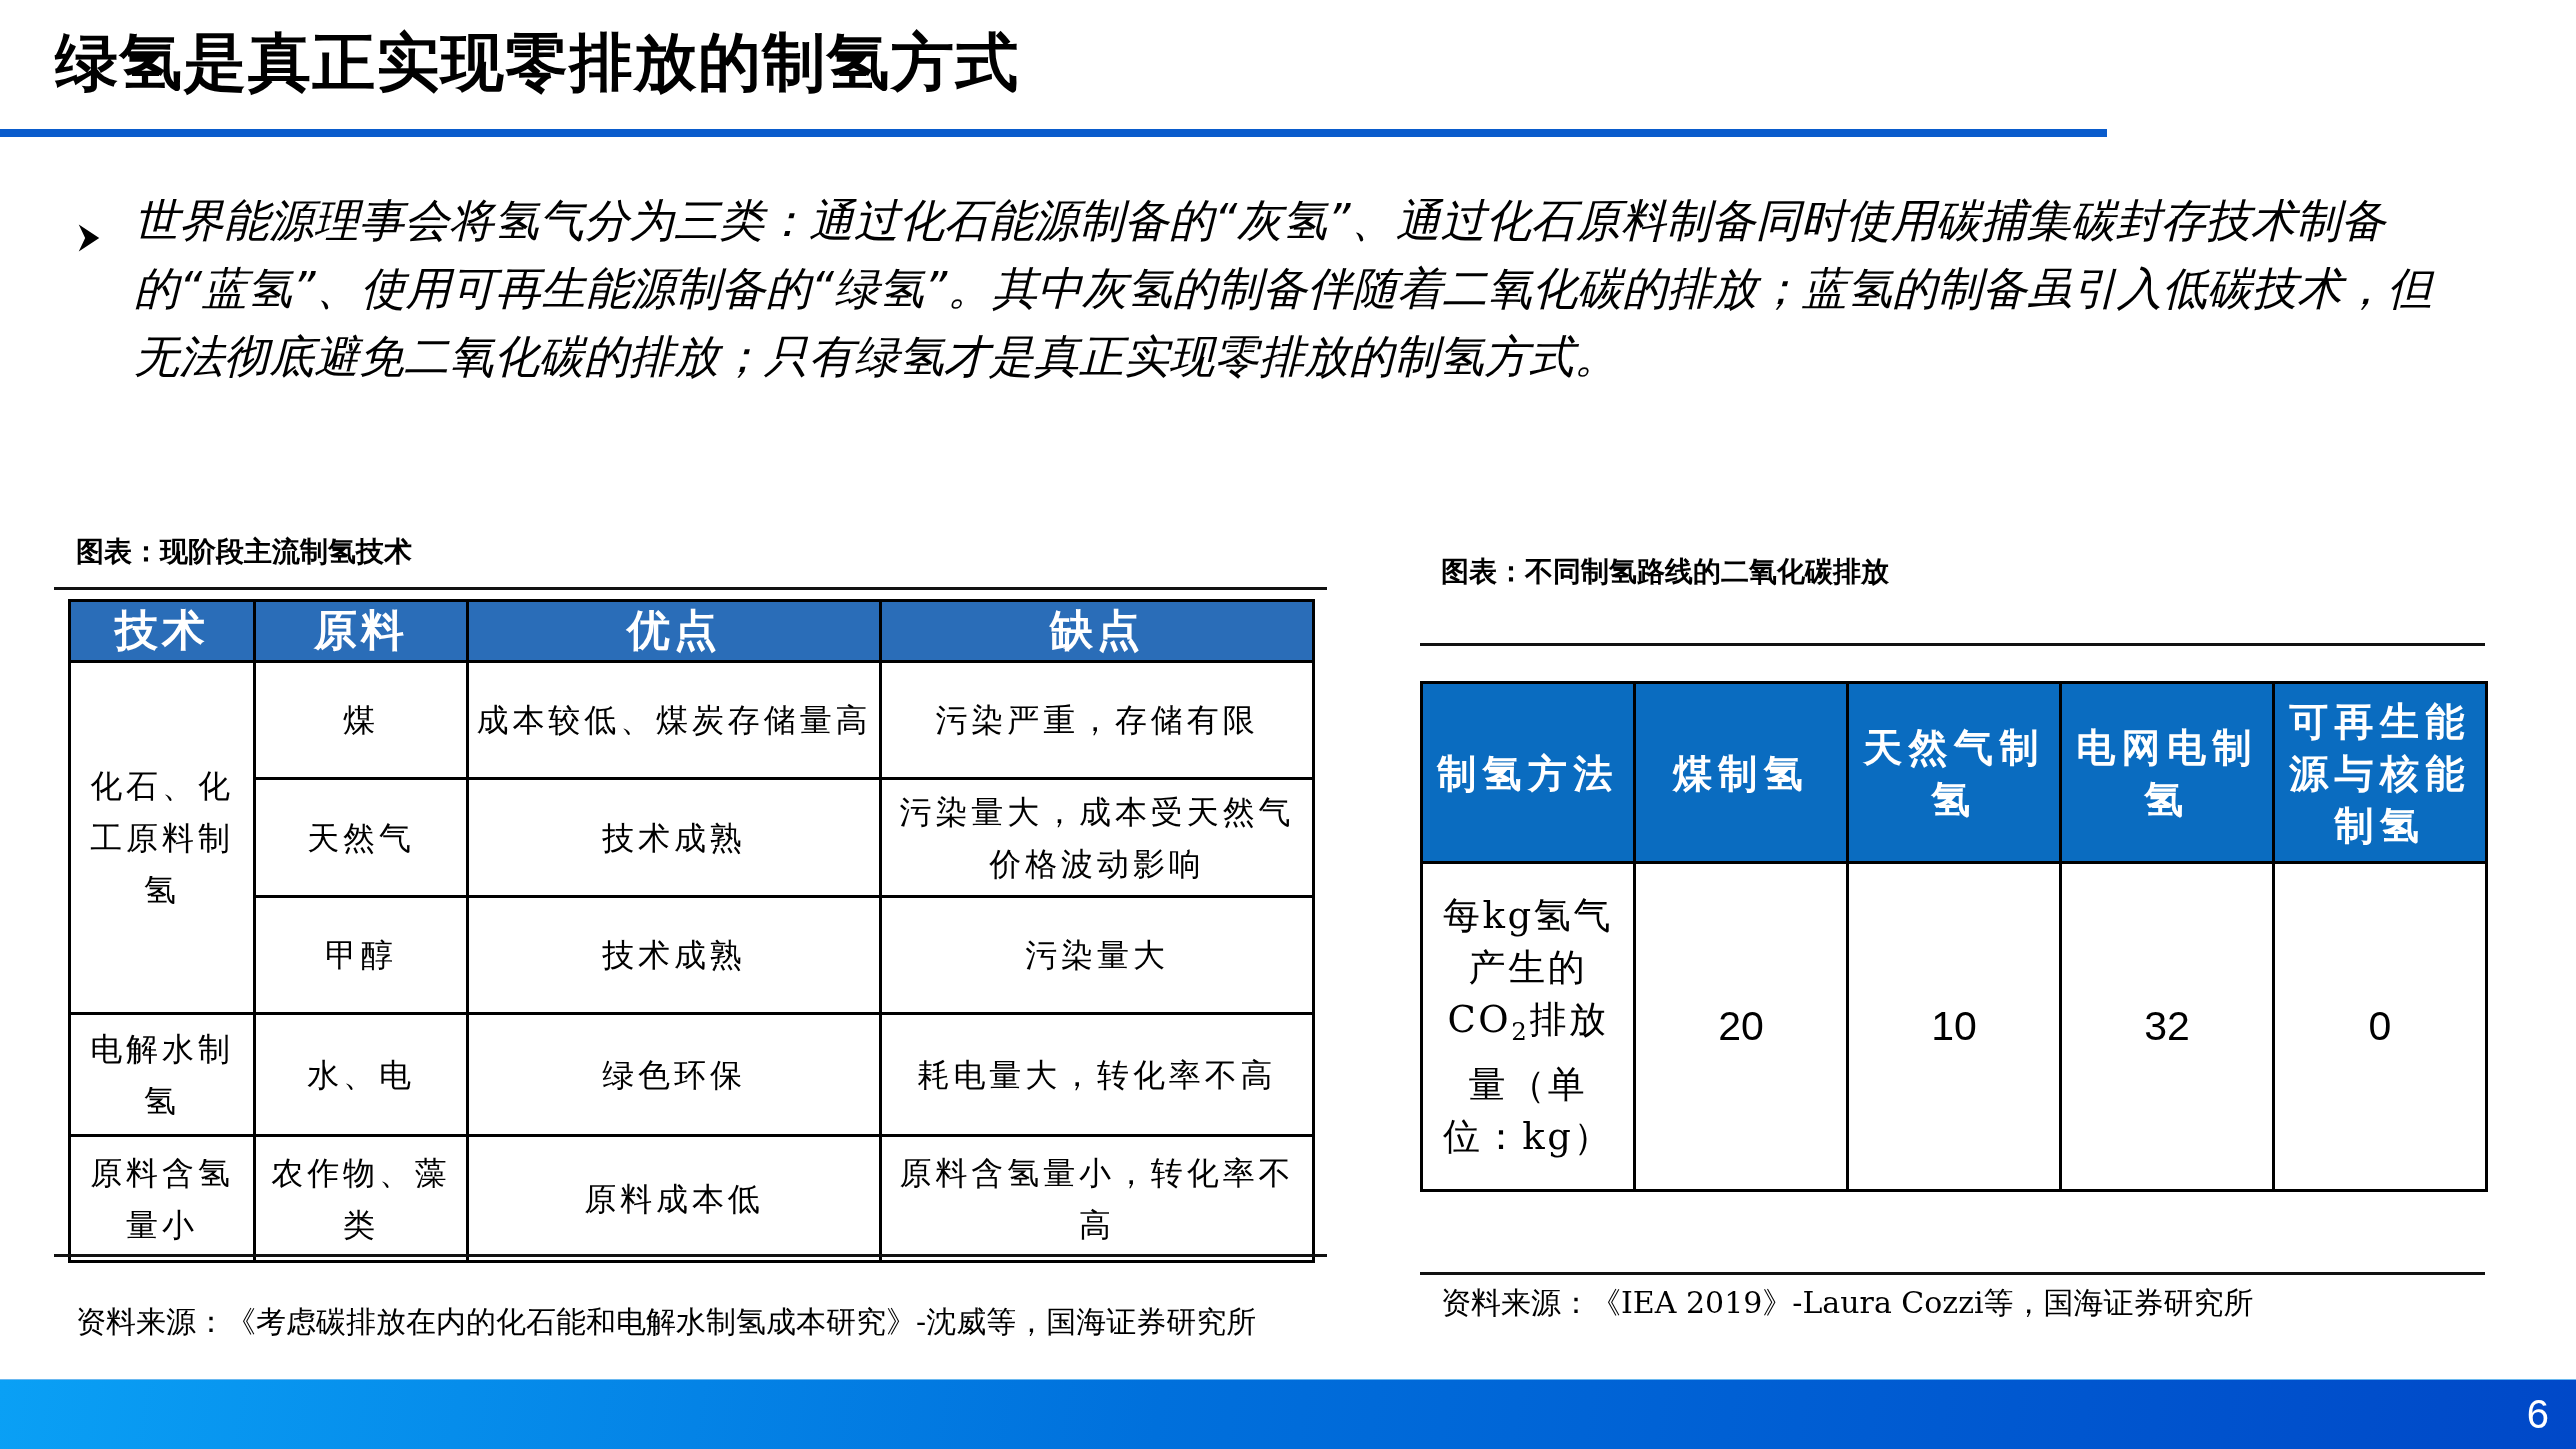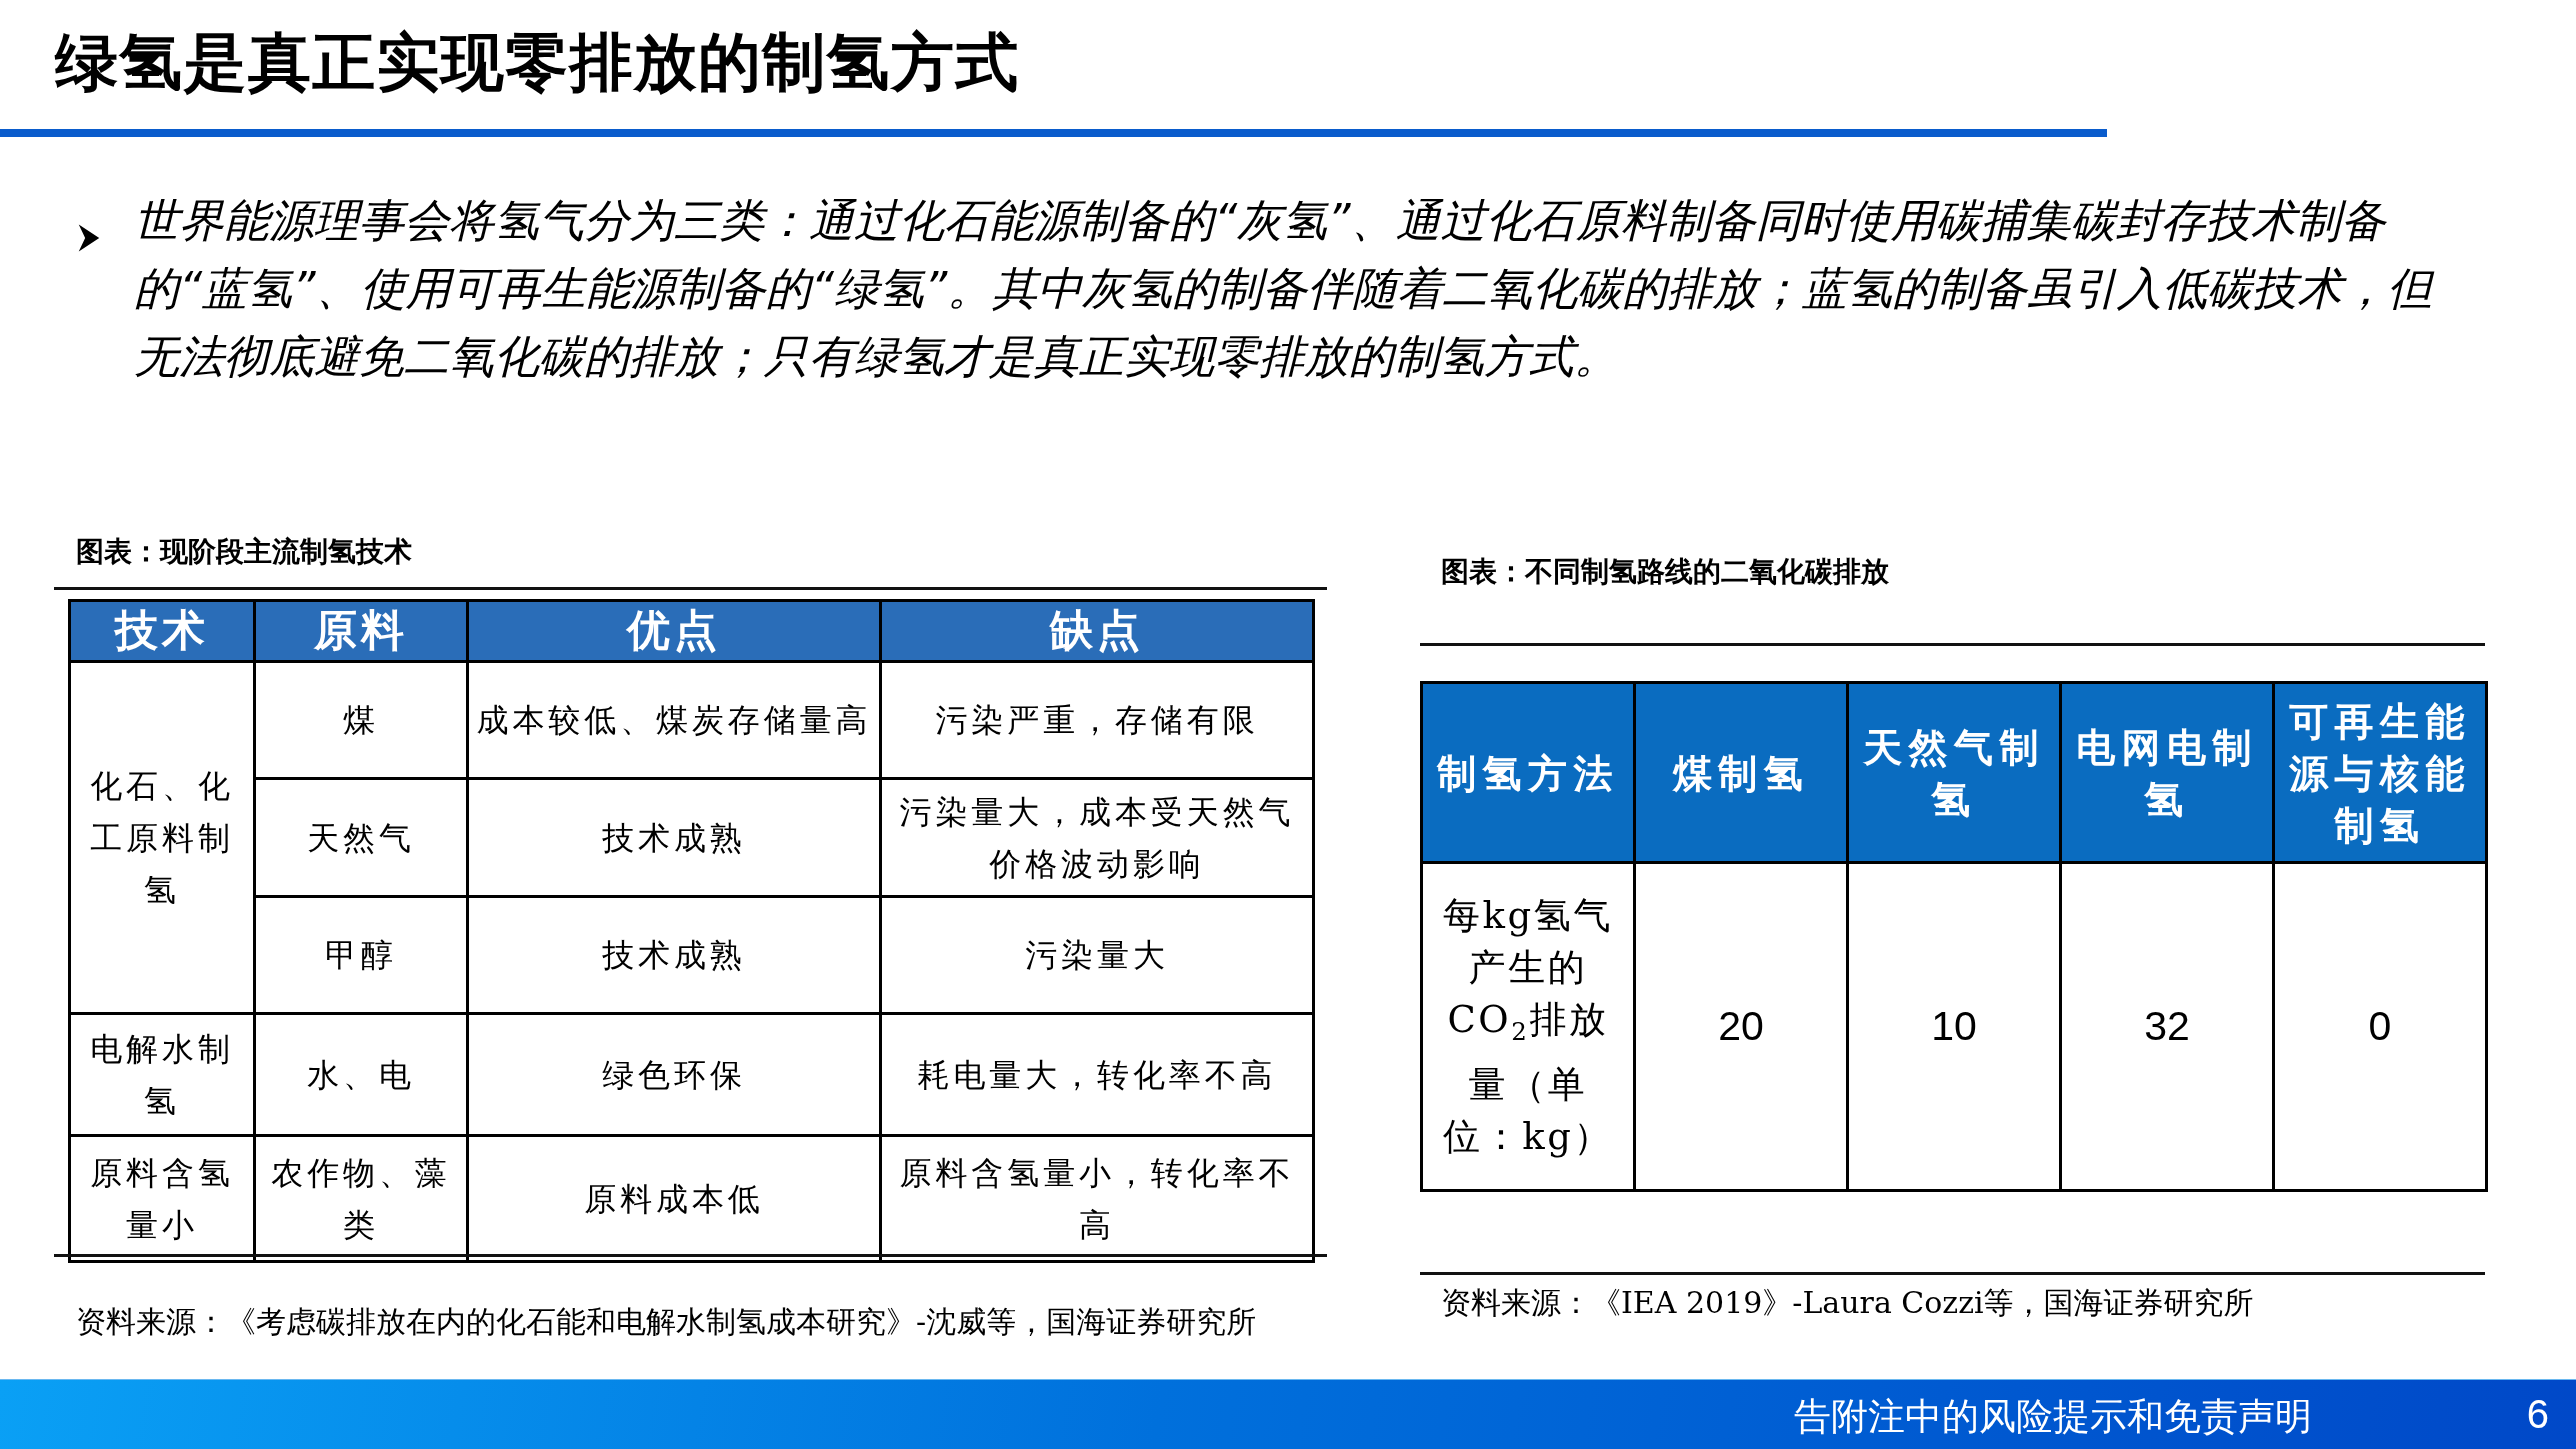--- a/index.html
+++ b/index.html
@@ -168,16 +168,15 @@
       <td class="num">32</td>
       <td class="num">0</td>
     </tr>
   </tbody>
 </table>
 
 <div class="cap-rule" style="left:1420px; top:1272px; width:1065px;"></div>
 <div class="source" style="left:1441px; top:1283px; width:1095px;">资料来源：《IEA 2019》-Laura Cozzi等，国海证券研究所</div>
 
 <div class="footer">
-  <span class="footer-text">告附注中的风险提示和免责声明</span>
   <span class="page-num">6</span>
 </div>
 
 
 </body></html>

